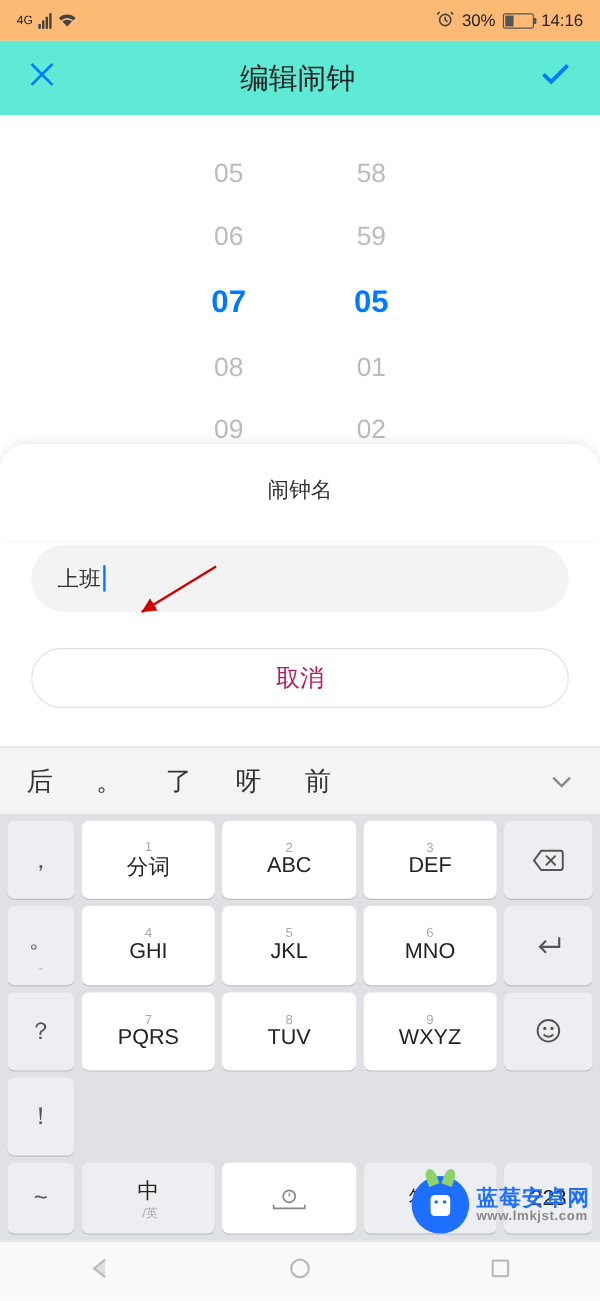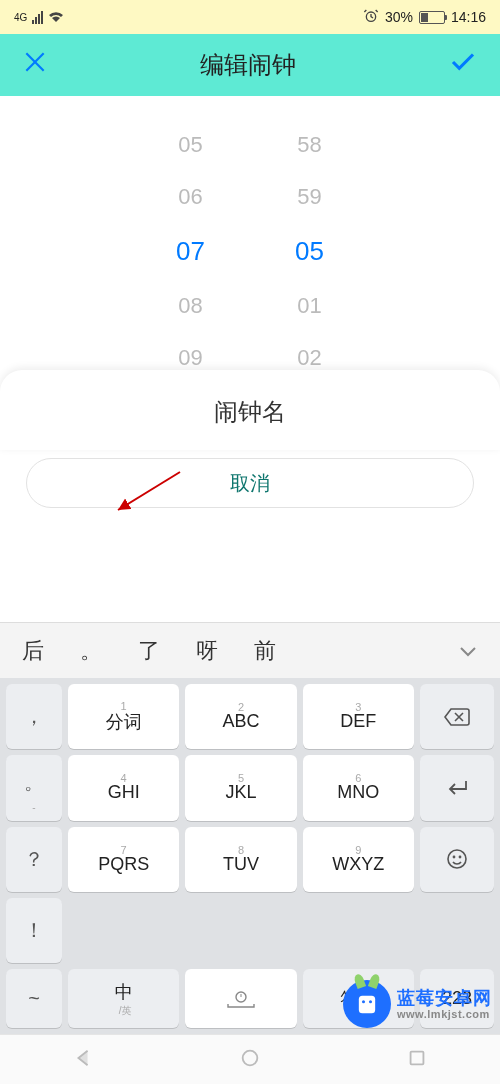--- a/index.html
+++ b/index.html
@@ -1,44 +1,44 @@
 <!DOCTYPE html>
 <html><head>
 <meta charset="utf-8">
 <style>
   * { margin: 0; padding: 0; box-sizing: border-box; font-family: -apple-system, "Helvetica Neue", Arial, sans-serif; }
   html, body { width: 500px; height: 1084px; background: #f5f5f5; overflow: hidden; }
 
-  .status-bar { position: absolute; top: 0; left: 0; right: 0; height: 34px; background: #fef9c3; display: flex; align-items: center; padding: 0 14px; font-size: 14px; color: #222; }
+  .status-bar { position: absolute; top: 0; left: 0; right: 0; height: 34px; background: #fdba74; display: flex; align-items: center; padding: 0 14px; font-size: 14px; color: #222; }
   .status-left { display: flex; align-items: center; gap: 5px; }
   .status-right { margin-left: auto; display: flex; align-items: center; gap: 6px; }
   .signal-bars { display: inline-flex; align-items: flex-end; gap: 1px; height: 14px; }
   .signal-bars span { width: 2px; background: #444; }
   .signal-bars span:nth-child(1){height:4px}.signal-bars span:nth-child(2){height:7px}.signal-bars span:nth-child(3){height:10px}.signal-bars span:nth-child(4){height:13px}
   .wifi-icon { width:16px; height:12px; position:relative; }
   .wifi-icon svg { display:block; }
   .battery { width: 26px; height: 13px; border: 1px solid #555; border-radius: 2px; position: relative; }
   .battery:after { content:''; position:absolute; right:-3px; top:3px; width:2px; height:5px; background:#555; border-radius:0 1px 1px 0;}
   .battery-fill { position:absolute; left:1px; top:1px; bottom:1px; width:30%; background:#555;}
 
   .topbar { position:absolute; top:34px; left:0; right:0; height:62px; background:#5eead4; display:flex; align-items:center; justify-content:space-between; padding:0 22px; }
   .top-x, .top-check { color:#007aff; font-size:28px; }
   .top-title { font-size:24px; color:#222; }
 
   .picker { position:absolute; top:96px; left:0; right:0; bottom:0; background:#fff; display:flex; justify-content:center; gap:90px; padding-top:36px; }
   .pcol { display:flex; flex-direction:column; align-items:center; gap:26px; font-size:22px; color:#bbb; }
-  .pcol .sel { color:#007aff; font-weight:400; font-size:26px; }
+  .pcol .sel { color:#007aff; font-weight:700; font-size:26px; }
 
   .overlay { position:absolute; top:370px; left:0; right:0; bottom:634px; background:#fff; border-radius:22px 22px 0 0; box-shadow:0 -2px 8px rgba(0,0,0,0.08); }
-  .dialog-title { text-align:center; font-size:24px; color:#333; padding-top:26px; }
+  .dialog-title { text-align:center; font-size:18px; color:#333; padding-top:26px; }
   .input-wrap { margin:34px 26px 0; height:56px; background:#f3f3f3; border-radius:28px; display:flex; align-items:center; padding:0 22px; font-size:18px; color:#333; }
   .caret { width:2px; height:22px; background:#007aff; margin-left:2px; animation:blink 1s step-end infinite; }
   @keyframes blink { 50% { opacity:0; } }
   .btns { display:flex; gap:18px; padding:30px 26px 0; }
-  .btn { flex:1; height:50px; border:1px solid #e2e2e2; border-radius:25px; background:#fff; color:#0f766e; font-size:20px; display:flex; align-items:center; justify-content:center; }
+  .btn { flex:1; height:50px; border:1px solid #e2e2e2; border-radius:25px; background:#fff; color:#be185d; font-size:20px; display:flex; align-items:center; justify-content:center; }
   .arrow-annot { position:absolute; left:112px; top:100px; pointer-events:none; }
 
   .sugg { position:absolute; top:622px; left:0; right:0; height:56px; background:#f4f4f4; border-top:1px solid #ddd; display:flex; align-items:center; padding:0 4px; }
   .sugg span { flex:0 0 auto; padding:0 18px; font-size:22px; color:#333; }
   .sugg .chev { margin-left:auto; padding:0 18px; }
 
   .kbd { position:absolute; top:678px; left:0; right:0; height:356px; background:#dfe1e4; padding:6px; display:grid; grid-template-columns: 56px 1fr 1fr 1fr 74px; grid-template-rows: repeat(4,1fr) 0.9fr; gap:6px; }
   .key { background:#fff; border-radius:6px; box-shadow:0 1px 0 rgba(0,0,0,0.15); display:flex; flex-direction:column; align-items:center; justify-content:center; font-size:18px; color:#222; }
   .key .num { font-size:11px; color:#aaa; margin-bottom:-2px; }
   .key.side { background:#eceef1; color:#555; font-size:20px; }
@@ -125,20 +125,24 @@
 <div class="overlay">
   <div class="dialog-title">闹钟名</div>
   <svg class="arrow-annot" width="70" height="44">
     <defs>
         <marker id="ah" markerWidth="8" markerHeight="8" refX="6" refY="3" orient="auto">
           <path d="M0 0 6 3 0 6z" fill="#c00"></path>
         </marker>
       </defs>
     <line x1="68" y1="2" x2="6" y2="40" stroke="#c00" stroke-width="2" marker-end="url(#ah)"></line>
   </svg>
+  <div class="input-wrap">
+    <span>上班</span>
+    <span class="caret"></span>
+  </div>
   <div class="btns">
     <div class="btn">取消</div>
   </div>
 </div>
 
 <div class="sugg" id="sugg">
   <span>后</span>
     <span>。</span>
     <span>了</span>
     <span>呀</span>

